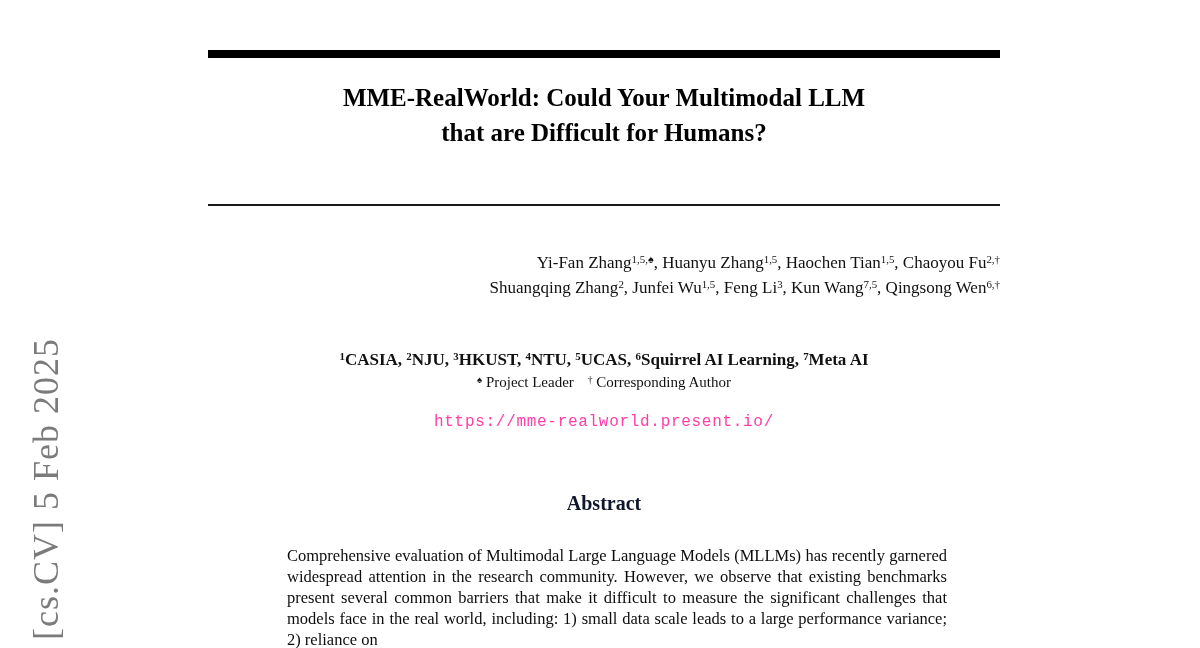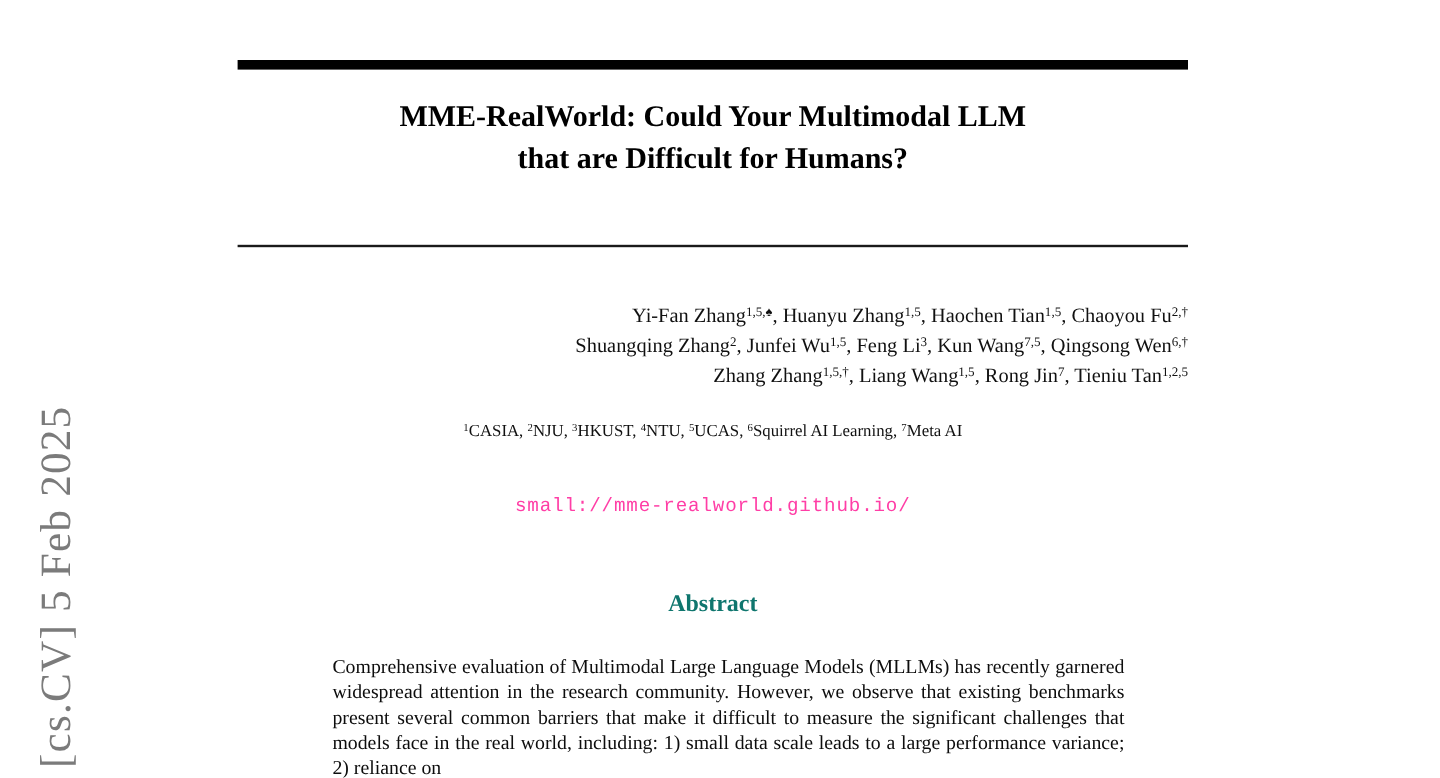--- a/index.html
+++ b/index.html
@@ -28,21 +28,21 @@
     white-space: nowrap;
     font-family: "Liberation Serif", serif;
     font-size: 36px;
     line-height: 44px;
     color: #7b7b7b;
     letter-spacing: 1px;
   }
   
   .content {
     position: absolute;
-    left: 198px;
+    left: 208px;
     top: 0;
     width: 792px;
     height: 492px;
   }
   .rule-thick {
     position: absolute;
     left: 0;
     top: 50px;
     width: 792px;
     height: 8px;
@@ -75,22 +75,23 @@
     text-align: right;
     font-size: 17px;
     line-height: 25px;
   }
   .affils {
     position: absolute;
     left: 0;
     top: 349px;
     width: 792px;
     text-align: center;
-    font-size: 14px;
+    font-size: 17px;
     line-height: 22px;
+    font-weight: bold;
   }
   .notes {
     position: absolute;
     left: 0;
     top: 372px;
     width: 792px;
     text-align: center;
     font-size: 15px;
     line-height: 20px;
   }
@@ -116,21 +117,21 @@
     display: block;
   }
   .abstract-heading {
     position: absolute;
     left: 0;
     top: 492px;
     width: 792px;
     text-align: center;
     font-size: 20px;
     font-weight: bold;
-    color: #0f766e;
+    color: #0f172a;
   }
   .abstract-body {
     position: absolute;
     left: 79px;
     top: 545px;
     width: 660px;
     font-size: 16.5px;
     line-height: 21px;
     text-align: justify;
     color: #0d0d0d;
@@ -150,26 +151,26 @@
     <div class="title">
         <div>MME-RealWorld: Could Your Multimodal LLM</div>
         <div>that are Difficult for Humans?</div>
       </div>
 
     <div class="rule-thin"></div>
 
     <div class="authors">
         <div><span class="seg">Yi-Fan Zhang<sup>1,5,♠</sup></span><span class="seg">, Huanyu Zhang<sup>1,5</sup></span><span class="seg">, Haochen Tian<sup>1,5</sup></span><span class="seg">, Chaoyou Fu<sup>2,†</sup></span></div>
         <div><span class="seg">Shuangqing Zhang<sup>2</sup></span><span class="seg">, Junfei Wu<sup>1,5</sup></span><span class="seg">, Feng Li<sup>3</sup></span><span class="seg">, Kun Wang<sup>7,5</sup></span><span class="seg">, Qingsong Wen<sup>6,†</sup></span></div>
-        <div><span class="seg">Zhang Zhang<sup>1,5,†</sup></span><span class="seg">, Liang Wang<sup>1,5</sup></span><span class="seg">, Rong Jin<sup>7</sup></span><span class="seg">, Tieniu Tan<sup>1,2,5</sup></span></div>
       </div>
 
     <div class="affils"><span class="seg"><sup>1</sup>CASIA, </span><span class="seg"><sup>2</sup>NJU, </span><span class="seg"><sup>3</sup>HKUST, </span><span class="seg"><sup>4</sup>NTU, </span><span class="seg"><sup>5</sup>UCAS, </span><span class="seg"><sup>6</sup>Squirrel AI Learning, </span><span class="seg"><sup>7</sup>Meta AI</span></div>
 
+    <div class="notes"><span class="seg"><sup>♠</sup> Project Leader</span><span class="seg"><sup>†</sup> Corresponding Author</span></div>
 
-    <a class="project-url">small://mme-realworld.github.io/</a>
+    <a class="project-url">https://mme-realworld.present.io/</a>
 
     <div class="abstract-heading">Abstract</div>
 
     <div class="abstract-body">Comprehensive evaluation of Multimodal Large Language Models (MLLMs) has recently garnered widespread attention in the research community. However, we observe that existing benchmarks present several common barriers that make it difficult to measure the significant challenges that models face in the real world, including: 1) small data scale leads to a large performance variance; 2) reliance on</div>
 
   </div>
 </div>
 
 </body></html>

